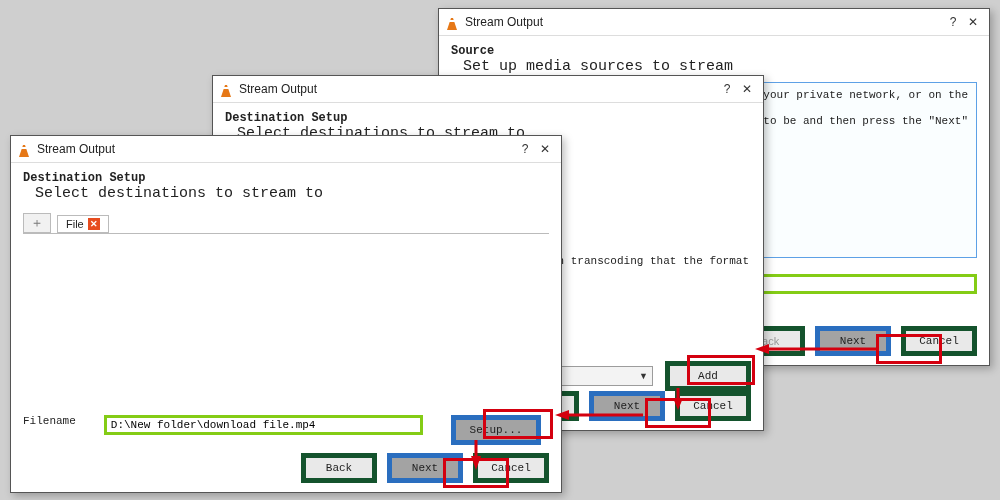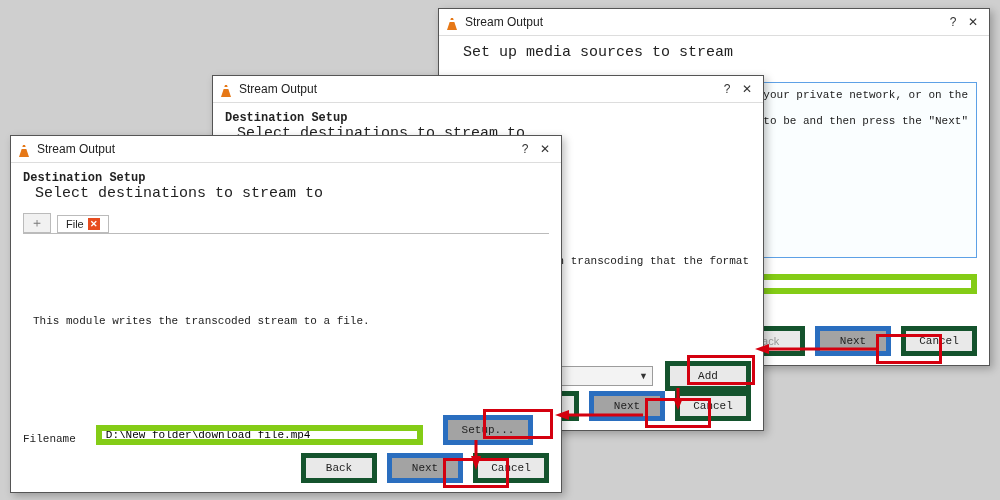--- a/index.html
+++ b/index.html
@@ -12,21 +12,21 @@
   .vlc-icon::after{content:"";position:absolute;top:6px;left:2px;right:2px;height:0;border-bottom:2px solid #fff;}
   .title{flex:1 1 auto;font-size:12px;}
   .winbtn{width:20px;text-align:center;font-size:12px;color:#333;cursor:pointer;}
   .win .body{padding:8px 12px 8px 12px;position:relative;height:calc(100% - 26px);box-sizing:border-box;}
   .section-title{font-weight:bold;font-size:12px;}
   .section-sub{margin-left:12px;font-size:15px;}
   .btn{display:inline-flex;align-items:center;justify-content:center;height:20px;padding:0 12px;background:#e9e9e9;border:5px solid #14532d;font-size:11px;cursor:pointer;min-width:42px;}
   .btn.blue{background:#a3a3a3;border-color:#2a6ebf;}
   .footer-row{display:flex;gap:10px;justify-content:flex-end;align-items:center;}
   .hl{position:absolute;border:3px solid #d4000f;pointer-events:none;box-sizing:border-box;}
-  .input{border:6px solid #84cc16;background:#fff;padding:2px 4px;height:20px;box-sizing:border-box;}
+  .input{border:3px solid #84cc16;background:#fff;padding:2px 4px;height:20px;box-sizing:border-box;}
   .tab{display:inline-flex;align-items:center;gap:4px;padding:2px 8px;border:1px solid #bbb;background:#fff;font-size:11px;margin-top:48px;}
   .plus-tab{display:inline-flex;align-items:center;justify-content:center;width:26px;height:18px;border:1px solid #bbb;font-size:13px;color:#777;background:#f1f1f1;}
   .close-x{display:inline-flex;align-items:center;justify-content:center;width:12px;height:12px;background:#e74c1f;color:#fff;font-size:9px;font-weight:bold;}
   .tabstrip{border-bottom:1px solid #bbb;display:flex;align-items:flex-end;gap:6px;height:22px;}
   svg.arrow{position:absolute;overflow:visible;pointer-events:none;}
   svg.arrow line,svg.arrow polyline{stroke:#d4000f;stroke-width:3;fill:none;}
   svg.arrow polygon{fill:#d4000f;}
   .dropdown{height:20px;border:1px solid #9c9c9c;background:#f3f3f3;display:flex;align-items:center;justify-content:flex-end;padding:0 4px;box-sizing:border-box;}
   .dropdown .caret{font-size:9px;color:#333;}
 </style>
@@ -36,20 +36,21 @@
 <div id="stage">
 
   <div class="win" style="left:438px;top:8px;width:552px;height:358px;">
     <div class="titlebar">
       <span class="vlc-icon"></span>
       <span class="title">Stream Output</span>
       <span class="winbtn">?</span>
       <span class="winbtn">✕</span>
     </div>
     <div class="body">
+      <div class="mono section-title">Source</div>
       <div class="mono section-sub">Set up media sources to stream</div>
       <div style="position:absolute;left:12px;right:12px;top:46px;height:176px;border:1px solid #5da1e6;background:#fafeff;padding:6px 8px;box-sizing:border-box;">
         <div class="mono" style="text-align:right;">lcally, on your private network, or on the</div>
         <div class="mono" style="text-align:right;margin-top:14px;">input to be and then press the "Next"</div>
       </div>
       <div style="position:absolute;left:12px;right:12px;top:238px;height:20px;" class="input"></div>
       <div class="footer-row" style="position:absolute;left:12px;right:12px;bottom:10px;">
         <span class="btn" style="color:#999;">
             <span>Back</span>
           </span>
@@ -113,23 +114,22 @@
       <div class="mono section-sub">Select destinations to stream to</div>
 
       <div class="tabstrip" style="position:absolute;left:12px;right:12px;top:48px;">
         <span class="plus-tab">＋</span>
         <span class="tab">
           <span>File</span>
           <span class="close-x">✕</span>
         </span>
       </div>
 
-      <div class="mono" style="position:absolute;left:22px;top:152px;">This module writes the transcoded stream to a file.</div>
 
-      <div style="position:absolute;left:12px;right:28px;top:252px;display:flex;align-items:flex-end;gap:20px;">
+      <div style="position:absolute;left:12px;right:20px;top:252px;display:flex;align-items:flex-start;gap:28px;">
         <span class="mono">Filename</span>
         <input class="input mono" style="flex: 1 1 0%;" value="D:\New folder\download file.mp4">
         <span class="btn blue" style="min-width:56px;">
             <span class="mono">Setup...</span>
           </span>
       </div>
 
       <div class="footer-row" style="position:absolute;left:12px;right:12px;bottom:10px;">
         <span class="btn">
             <span class="mono">Back</span>

